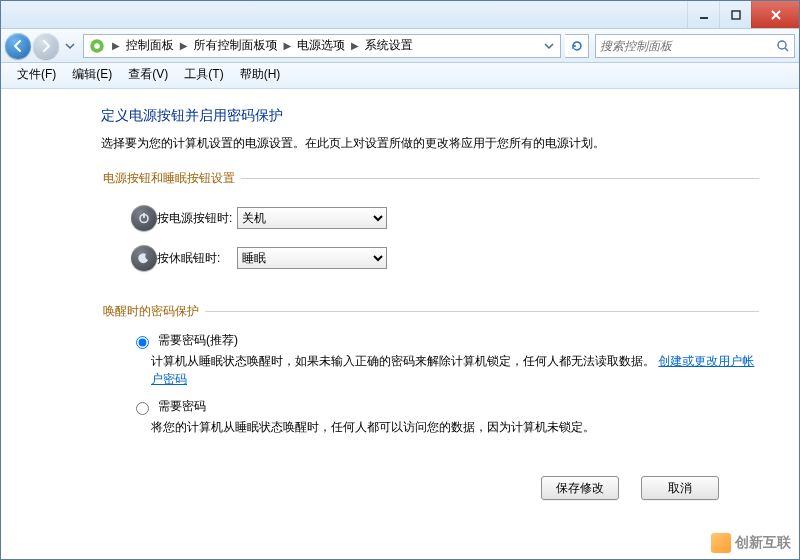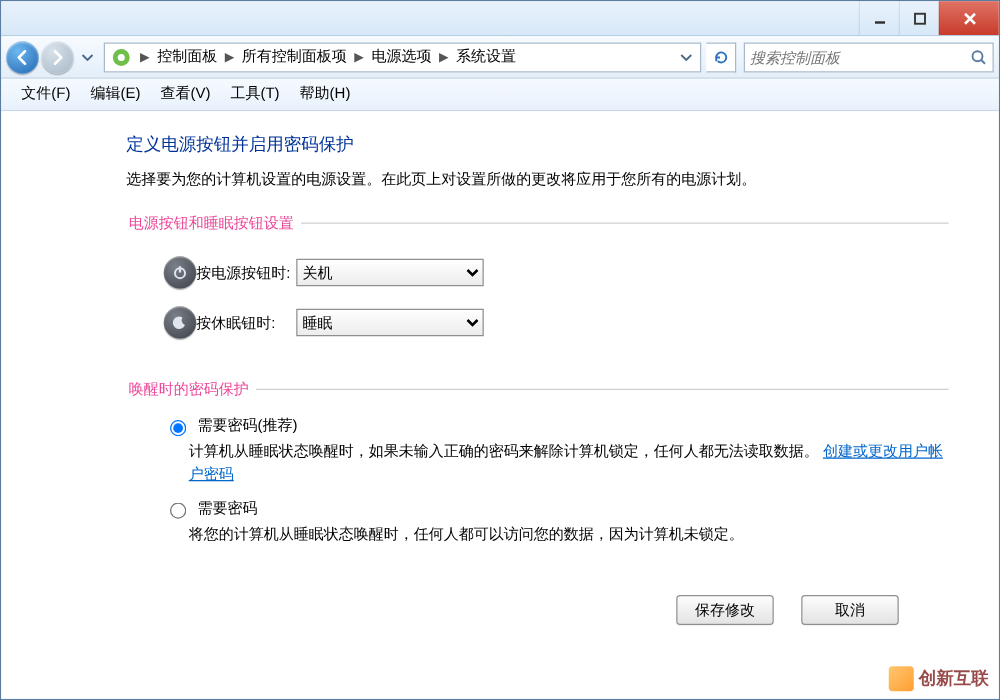--- a/index.html
+++ b/index.html
@@ -21,34 +21,34 @@
   .refresh { width:24px; height:24px; border:1px solid #a8b9cc; border-left:none; background:#fff; display:flex; align-items:center; justify-content:center; cursor:default; }
   .searchbox { width:200px; height:24px; border:1px solid #a8b9cc; background:#fff; display:flex; align-items:center; margin-left:4px; }
   .searchbox input { flex:1; border:none; outline:none; font-size:12px; padding:0 4px; color:#888; font-style:italic; background:transparent; }
   .searchbox .sicon { width:22px; display:flex; align-items:center; justify-content:center; }
   .menubar { height:26px; background:linear-gradient(#f5faff,#e8f1fb); border-bottom:1px solid #c9d8e8; display:flex; align-items:flex-start; padding:0 8px; }
   .menuitem { padding:3px 8px; cursor:default; }
   .content { flex:1; background:#fff; padding:18px 40px 0 100px; overflow:hidden; position:relative; }
   h1.heading { color:#003399; font-size:14px; font-weight:normal; margin:0 0 10px 0; }
   .desc { font-size:12px; margin-bottom:18px; }
   fieldset { border:none; border-top:1px solid #d0d0d0; margin:0 0 18px 0; padding:12px 0 0 0; }
-  legend { font-size:12px; padding-right:6px; color:#ec4899; }
+  legend { font-size:12px; padding-right:6px; color:#a16207; }
   .row { display:flex; align-items:center; margin:6px 0 14px 30px; gap:0; }
   .circle-icon { width:26px; height:26px; border-radius:50%; background:radial-gradient(circle at 35% 30%, #7a7f88, #3b4048); display:flex; align-items:center; justify-content:center; box-shadow:inset 0 1px 1px rgba(255,255,255,0.4), 0 1px 1px rgba(0,0,0,0.3); }
   .circle-icon svg { width:14px; height:14px; }
   .rowlabel { width:80px; font-size:12px; }
   select { width:150px; height:22px; font-size:12px; border:1px solid #8e8f8f; background:linear-gradient(#fff,#ececec); }
   .radio-group { padding-left:30px; }
   .radio-item { margin-bottom:10px; }
   .radio-line { display:flex; align-items:center; gap:6px; }
   .radio-desc { margin:3px 0 0 20px; font-size:12px; line-height:1.5; }
   a.link { color:#0066cc; text-decoration:underline; cursor:default; }
   .footer { display:flex; justify-content:flex-end; gap:22px; padding:12px 40px 14px 0; }
   .btn { min-width:78px; height:24px; font-size:12px; border:1px solid #8e8f8f; background:linear-gradient(#fdfdfd,#e3e3e3); border-radius:3px; cursor:default; display:flex; align-items:center; justify-content:center; box-shadow:0 1px 0 rgba(0,0,0,0.05); }
-  .watermark { position:absolute; right:8px; bottom:6px; font-size:14px; color:#7f1d1d; font-weight:bold; display:flex; align-items:center; gap:4px; opacity:0.8; pointer-events:none; }
+  .watermark { position:absolute; right:8px; bottom:6px; font-size:14px; color:#737373; font-weight:bold; display:flex; align-items:center; gap:4px; opacity:0.8; pointer-events:none; }
   .watermark .wm-icon { width:20px; height:20px; border-radius:3px; background:linear-gradient(135deg,#ffb84d,#ff8800); position:relative; }
 </style>
 </head>
 <body>
 
 <div class="window">
 
   <div class="titlebar">
     <div class="titlebtn">
       <svg viewBox="0 0 12 12">

